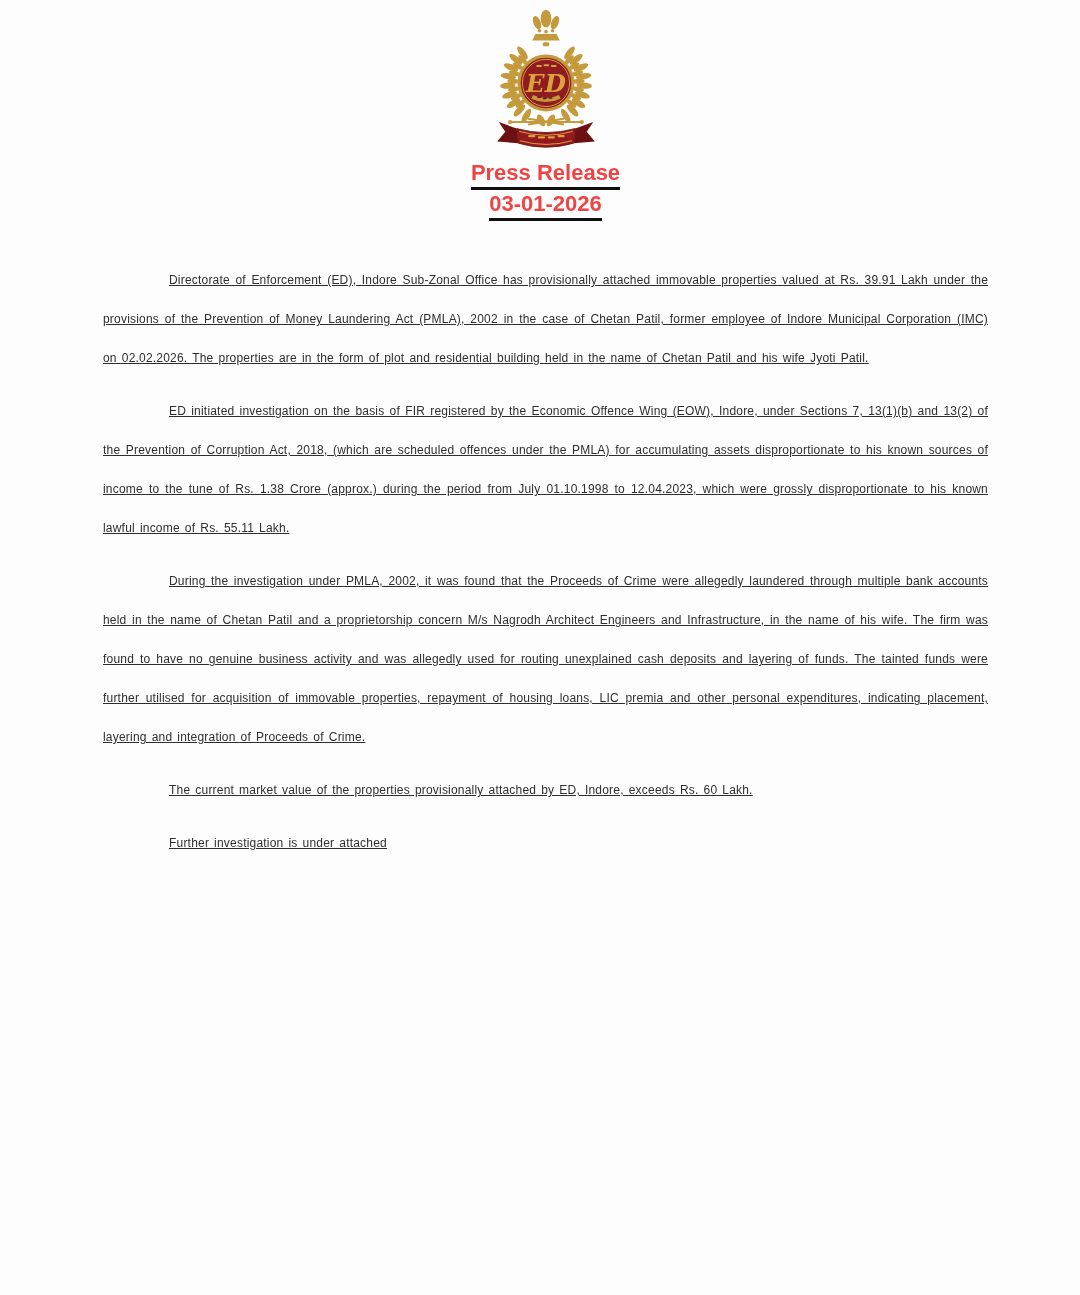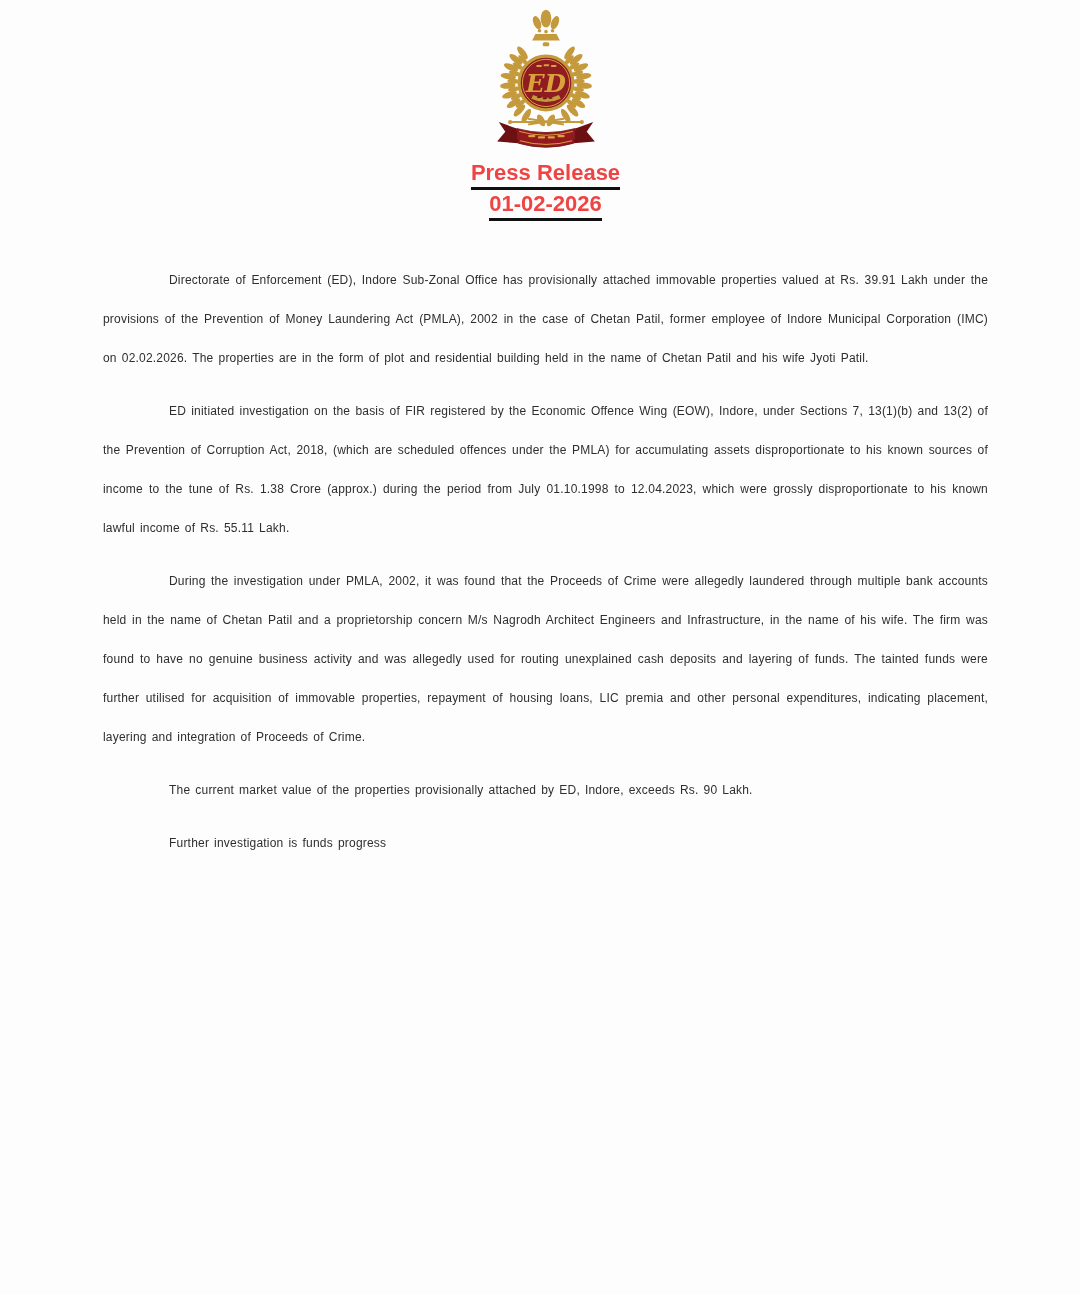--- a/index.html
+++ b/index.html
@@ -15,20 +15,21 @@
   html,body{width:1080px;height:1295px;}
   body{
     background:var(--paper);
     font-family:"Liberation Sans", sans-serif;
     color:var(--ink);
     overflow:hidden;
   }
   .page{
     width:1080px;height:1295px;
     padding:8px 92px 0 103px;
+    text-decoration:underline;
   }
   .header{
     text-align:center;
   }
   .logo-wrap{
     display:flex;justify-content:center;
     margin-bottom:6px;
   }
   .doc-title{
     font-size:22px;
@@ -221,25 +222,25 @@
             <rect x="60" y="157.6" width="9" height="2.6" rx="1.3"></rect>
             <rect x="72" y="157.6" width="9" height="2.6" rx="1.3"></rect>
             <rect x="84" y="156" width="9" height="2.6" rx="1.3"></rect>
           </g>
         </g>
       </svg>
     </div>
 
     <div class="doc-title">
       <span class="u">Press Release</span><br>
-      <span class="u">01-02-2026</span>
+      <span class="u">03-01-2026</span>
     </div>
   </div>
 
   <div class="body-text">
       <p class="para">Directorate of Enforcement (ED), Indore Sub-Zonal Office has provisionally attached immovable properties valued at Rs. 39.91 Lakh under the provisions of the Prevention of Money Laundering Act (PMLA), 2002 in the case of Chetan Patil, former employee of Indore Municipal Corporation (IMC) on 02.02.2026. The properties are in the form of plot and residential building held in the name of Chetan Patil and his wife Jyoti Patil.</p>
       <p class="para">ED initiated investigation on the basis of FIR registered by the Economic Offence Wing (EOW), Indore, under Sections 7, 13(1)(b) and 13(2) of the Prevention of Corruption Act, 2018, (which are scheduled offences under the PMLA) for accumulating assets disproportionate to his known sources of income to the tune of Rs. 1.38 Crore (approx.) during the period from July 01.10.1998 to 12.04.2023, which were grossly disproportionate to his known lawful income of Rs. 55.11 Lakh.</p>
       <p class="para">During the investigation under PMLA, 2002, it was found that the Proceeds of Crime were allegedly laundered through multiple bank accounts held in the name of Chetan Patil and a proprietorship concern M/s Nagrodh Architect Engineers and Infrastructure, in the name of his wife. The firm was found to have no genuine business activity and was allegedly used for routing unexplained cash deposits and layering of funds. The tainted funds were further utilised for acquisition of immovable properties, repayment of housing loans, LIC premia and other personal expenditures, indicating placement, layering and integration of Proceeds of Crime.</p>
-      <p class="para">The current market value of the properties provisionally attached by ED, Indore, exceeds Rs. 90 Lakh.</p>
-      <p class="para">Further investigation is funds progress</p>
+      <p class="para">The current market value of the properties provisionally attached by ED, Indore, exceeds Rs. 60 Lakh.</p>
+      <p class="para">Further investigation is under attached</p>
     </div>
 
 </div>
 
 </body></html>

